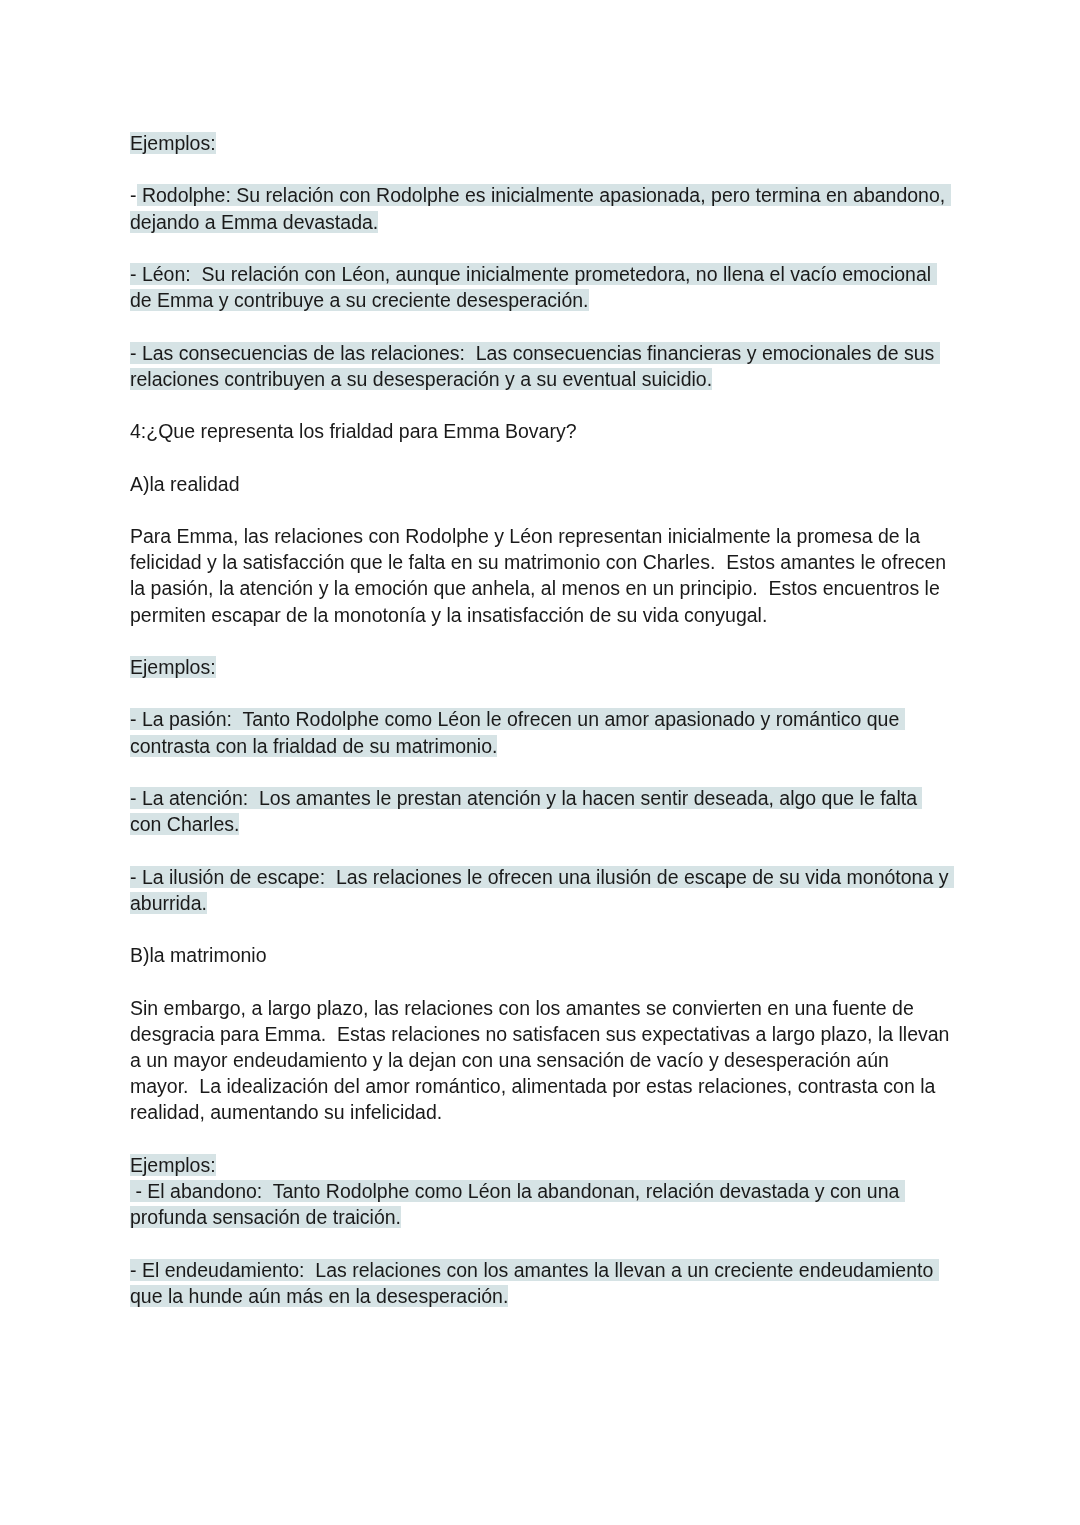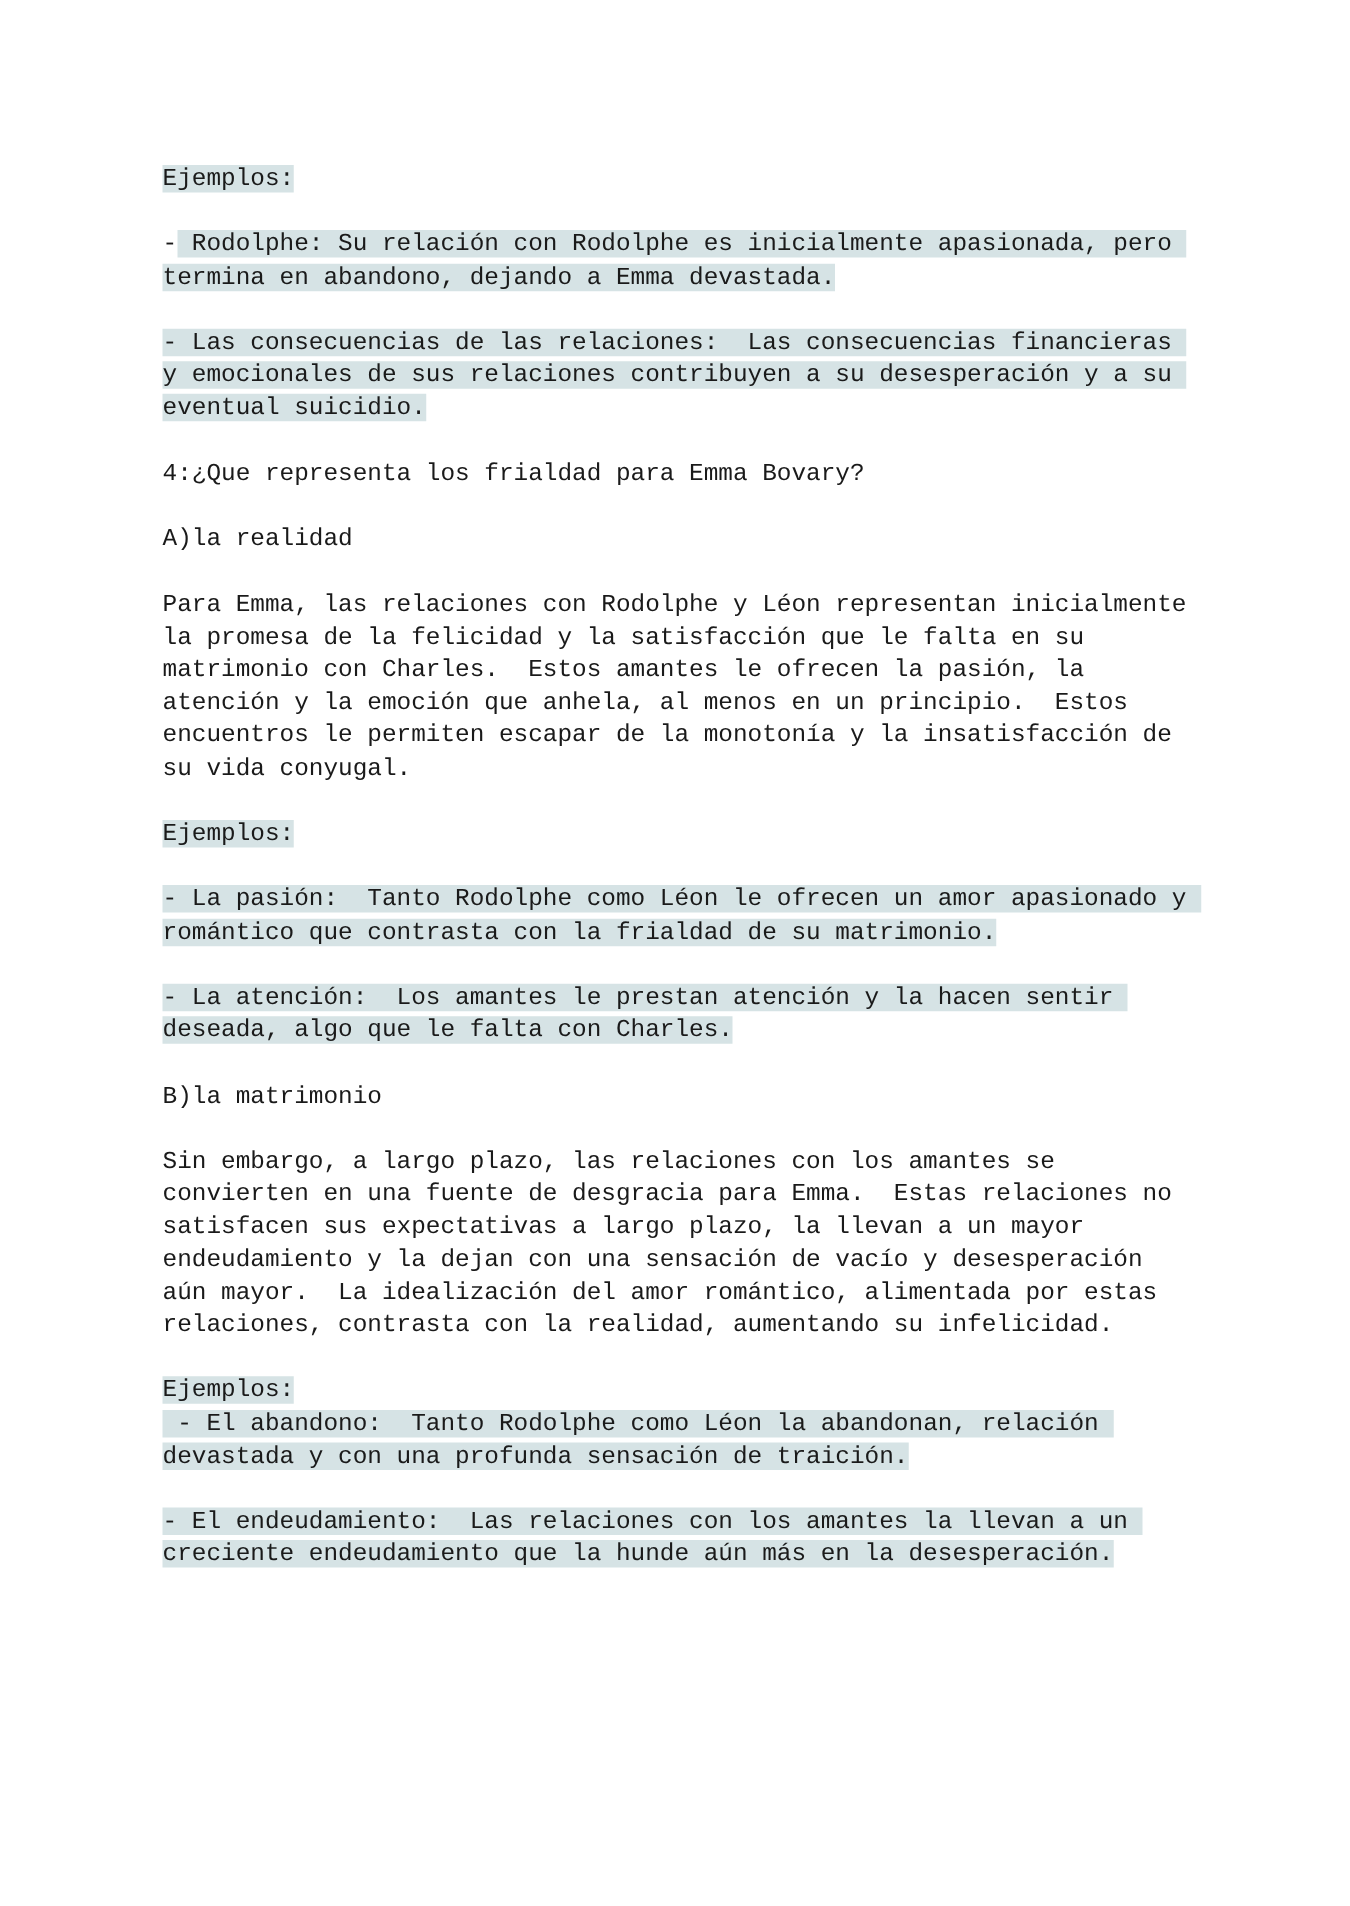--- a/index.html
+++ b/index.html
@@ -19,52 +19,53 @@
       position: absolute;
       left: 130px;
       top: 130px;
       width: 820px;
       font-size: 19.5px;
       line-height: 26.2px;
     }
     .p {
       margin: 0 0 26.2px 0;
       white-space: pre-wrap;
-      font-family: Liberation Mono, monospace;
     }
     .p.tight { margin-bottom: 0; }
     .hl {
       background: #d6e3e5;
       box-decoration-break: clone;
       -webkit-box-decoration-break: clone;
     }
   </style>
 </head>
 <body>
 
 <div class="page">
   <p class="p"><span class="hl">Ejemplos:</span></p>
 
   <p class="p"><span>-</span><span class="hl"> Rodolphe: Su relación con Rodolphe es inicialmente apasionada, pero termina en abandono, dejando a Emma devastada.</span></p>
 
+  <p class="p"><span class="hl">- Léon:  Su relación con Léon, aunque inicialmente prometedora, no llena el vacío emocional de Emma y contribuye a su creciente desesperación.</span></p>
 
   <p class="p"><span class="hl">- Las consecuencias de las relaciones:  Las consecuencias financieras y emocionales de sus relaciones contribuyen a su desesperación y a su eventual suicidio.</span></p>
 
   <p class="p">4:¿Que representa los frialdad para Emma Bovary?</p>
 
   <p class="p">A)la realidad</p>
 
   <p class="p">Para Emma, las relaciones con Rodolphe y Léon representan inicialmente la promesa de la felicidad y la satisfacción que le falta en su matrimonio con Charles.  Estos amantes le ofrecen la pasión, la atención y la emoción que anhela, al menos en un principio.  Estos encuentros le permiten escapar de la monotonía y la insatisfacción de su vida conyugal.</p>
 
   <p class="p"><span class="hl">Ejemplos:</span></p>
 
   <p class="p"><span class="hl">- La pasión:  Tanto Rodolphe como Léon le ofrecen un amor apasionado y romántico que contrasta con la frialdad de su matrimonio.</span></p>
 
   <p class="p"><span class="hl">- La atención:  Los amantes le prestan atención y la hacen sentir deseada, algo que le falta con Charles.</span></p>
 
+  <p class="p"><span class="hl">- La ilusión de escape:  Las relaciones le ofrecen una ilusión de escape de su vida monótona y aburrida.</span></p>
 
   <p class="p">B)la matrimonio</p>
 
   <p class="p">Sin embargo, a largo plazo, las relaciones con los amantes se convierten en una fuente de desgracia para Emma.  Estas relaciones no satisfacen sus expectativas a largo plazo, la llevan a un mayor endeudamiento y la dejan con una sensación de vacío y desesperación aún mayor.  La idealización del amor romántico, alimentada por estas relaciones, contrasta con la realidad, aumentando su infelicidad.</p>
 
   <p class="p tight"><span class="hl">Ejemplos:</span></p>
 
   <p class="p"><span class="hl"> - El abandono:  Tanto Rodolphe como Léon la abandonan, relación devastada y con una profunda sensación de traición.</span></p>
 
   <p class="p"><span class="hl">- El endeudamiento:  Las relaciones con los amantes la llevan a un creciente endeudamiento que la hunde aún más en la desesperación.</span></p>

